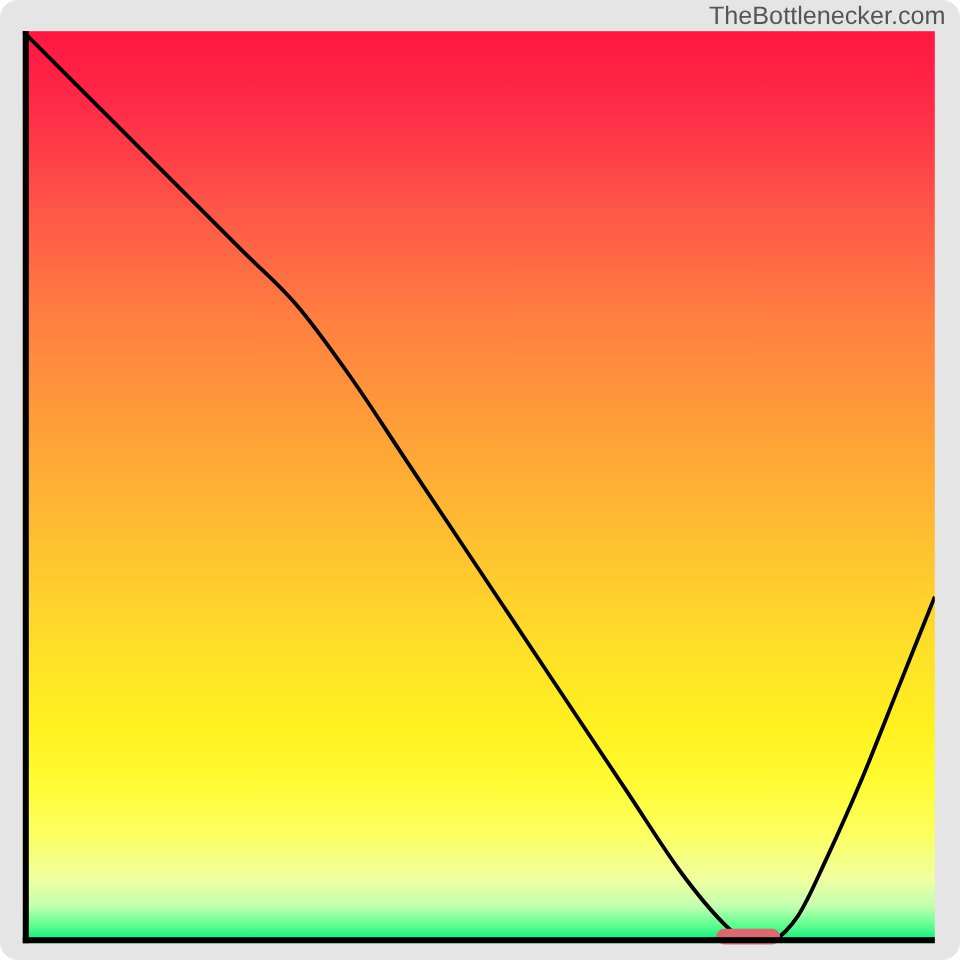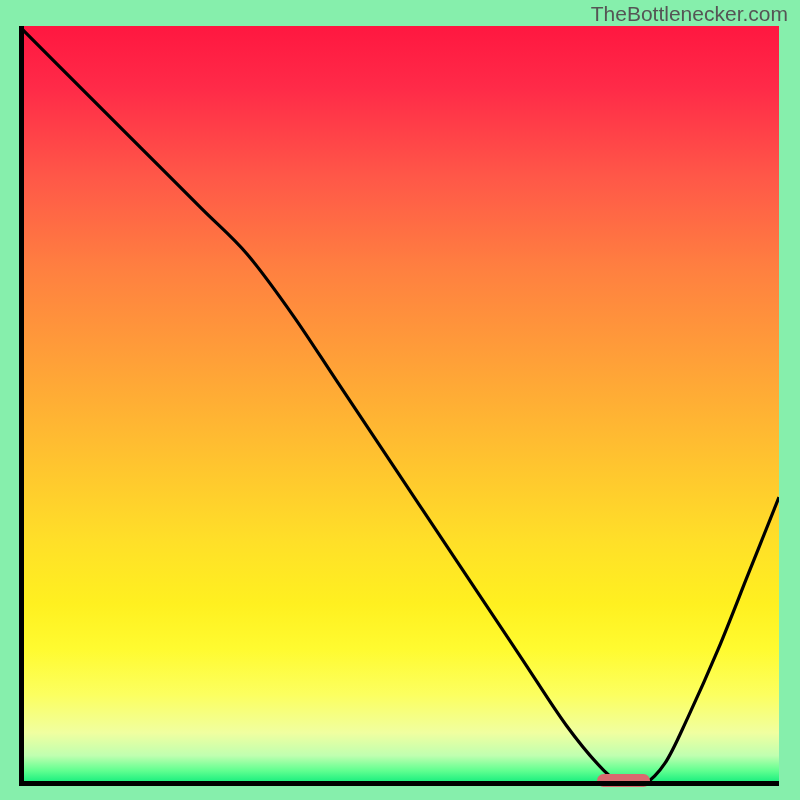--- a/index.html
+++ b/index.html
@@ -1,17 +1,17 @@
 <!DOCTYPE html>
 <html><head>
 <meta charset="utf-8">
 <style>
   * { margin: 0; padding: 0; box-sizing: border-box; }
   body { width: 800px; height: 800px; overflow: hidden; font-family: Arial, sans-serif; }
-  .container { position: relative; width: 800px; height: 800px; background: #86efac; }
+  .container { position: relative; width: 800px; height: 800px; background: #e5e5e5; border-radius: 15px; }
   .watermark {
     position: absolute;
     top: 2px;
     right: 12px;
     color: #555;
     font-size: 21px;
     font-family: Arial, sans-serif;
     z-index: 10;
   }
   .plot {

